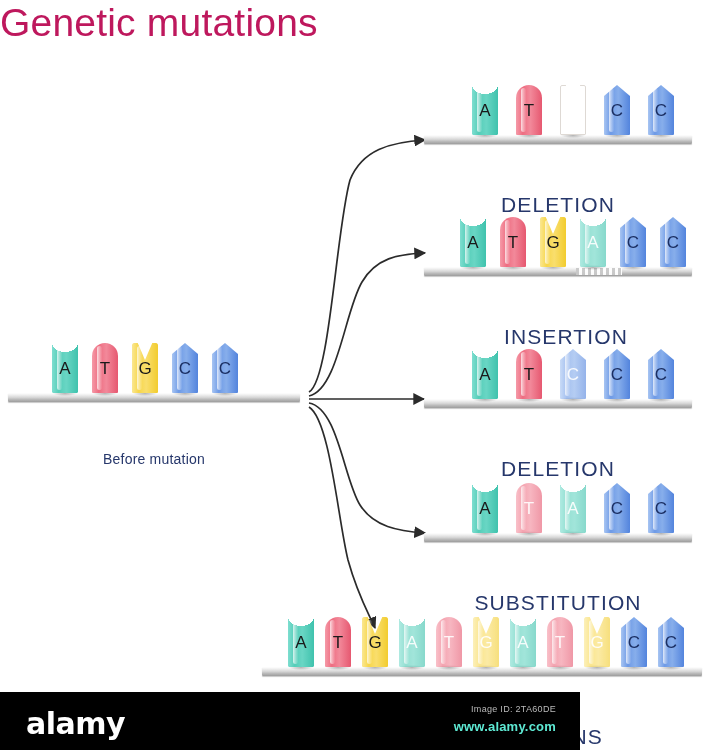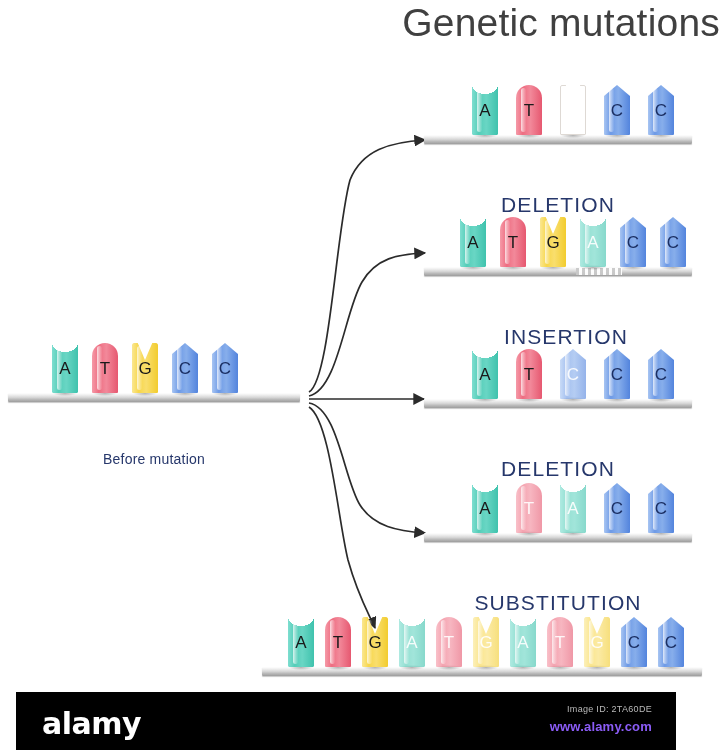--- a/index.html
+++ b/index.html
@@ -13,24 +13,24 @@
   #stage {
     position: relative;
     width: 720px; height: 750px;
     background: #ffffff;
   }
 
   
   #title {
     position: absolute;
     top: 0px; left: 0; width: 720px;
-    text-align: right;
+    text-align: left;
     font-size: 39px;
     font-weight: 400;
-    color: #404040;
+    color: #be185d;
     letter-spacing: 0.2px;
     line-height: 46px;
   }
 
   
   .strand-group { position: absolute; }
 
   .backbone {
     position: absolute;
     left: 0;
@@ -157,22 +157,22 @@
   #arrows {
     position: absolute;
     left: 0; top: 0;
     width: 720px; height: 750px;
     pointer-events: none;
   }
 
   
   #watermark {
     position: absolute;
-    left: 16px; bottom: 0;
-    width: 660px; height: 58px;
+    left: 0; bottom: 0;
+    width: 580px; height: 58px;
     background: #000000;
   }
   #wm-logo {
     position: absolute;
     left: 26px; top: 14px;
     color: #ffffff;
     font-size: 30px;
     font-weight: 700;
     letter-spacing: -0.5px;
     font-family: "DejaVu Sans", sans-serif;
@@ -181,21 +181,21 @@
     position: absolute;
     right: 24px; top: 12px;
     color: #b9b9b9;
     font-size: 9px;
     text-align: right;
     letter-spacing: 0.3px;
   }
   #wm-url {
     position: absolute;
     right: 24px; top: 27px;
-    color: #8b5cf6;
+    color: #5eead4;
     font-size: 13px;
     font-weight: 700;
     text-align: center;
     letter-spacing: 0.2px;
   }
 </style>
 </head>
 <body>
 
 <div id="stage">

